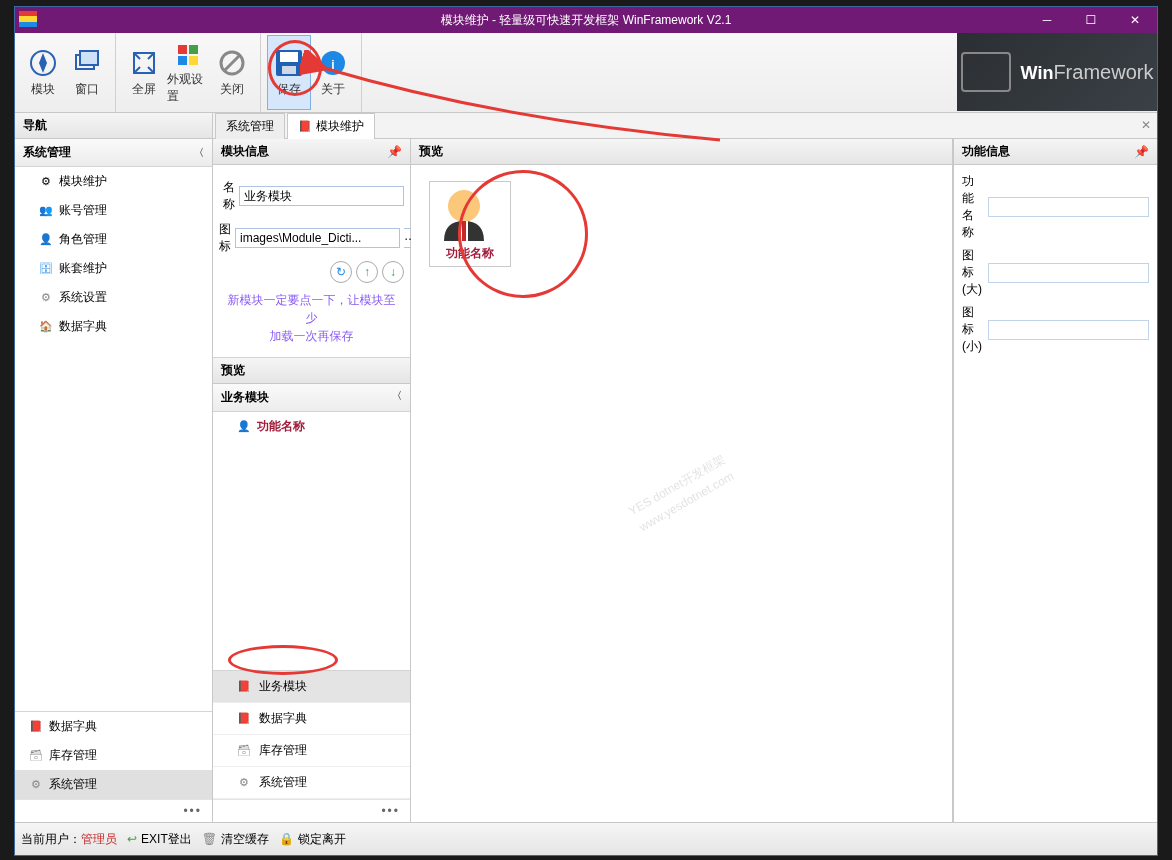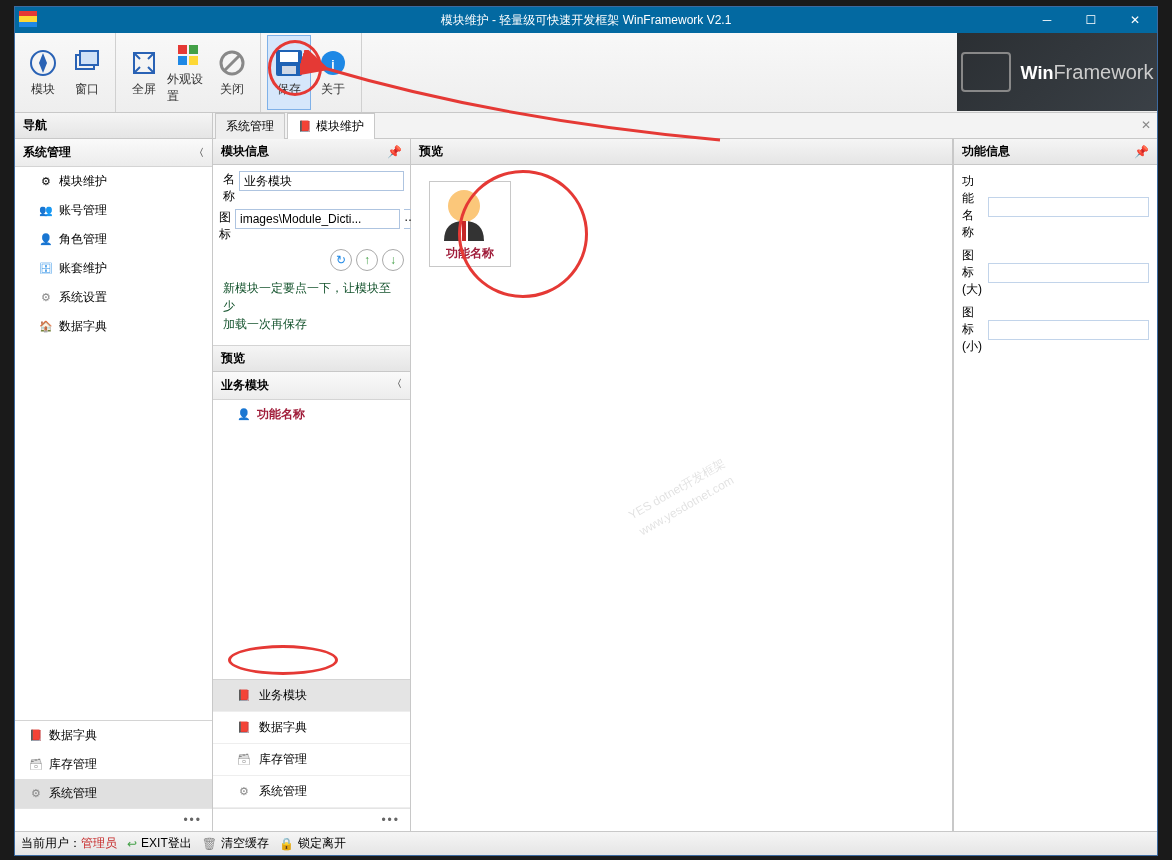--- a/index.html
+++ b/index.html
@@ -1,18 +1,18 @@
 <!DOCTYPE html>
 <html><head>
 <meta charset="utf-8">
 <style>
 * { box-sizing: border-box; margin: 0; padding: 0; font-family: "Microsoft YaHei", Arial, sans-serif; font-size: 12px; }
 body { background: #1a1a1a; width: 1172px; height: 860px; position: relative; overflow: hidden; }
 .window { position: absolute; left: 14px; top: 6px; width: 1144px; height: 850px; background: #fff; border: 1px solid #3c6aa0; display: flex; flex-direction: column; }
-.titlebar { height: 26px; background: #0369a1; color: #fff; display: flex; align-items: center; justify-content: center; position: relative; }
+.titlebar { height: 26px; background: #701a75; color: #fff; display: flex; align-items: center; justify-content: center; position: relative; }
 .titlebar .icon-cis { position: absolute; left: 4px; top: 4px; width: 18px; height: 16px; background: linear-gradient(to bottom,#e53935 0%,#e53935 33%,#fdd835 33%,#fdd835 66%,#1e88e5 66%,#1e88e5 100%); font-size:8px; color:#fff; font-weight:bold; }
 .titlebar .wincontrols { position: absolute; right: 0; top: 0; display: flex; }
 .titlebar .wincontrols div { width: 44px; height: 26px; display: flex; align-items: center; justify-content: center; color: #fff; cursor: pointer; }
 .ribbon { height: 80px; background: linear-gradient(#f8f8f8,#eee); border-bottom: 1px solid #c8c8c8; display: flex; align-items: stretch; position: relative; }
 .ribbon-group { display: flex; border-right: 1px solid #d0d0d0; padding: 2px 6px; }
 .ribbon-btn { display: flex; flex-direction: column; align-items: center; justify-content: center; width: 44px; cursor: pointer; padding: 4px 0; border:1px solid transparent; }
 .ribbon-btn .ic { width: 32px; height: 32px; display:flex; align-items:center; justify-content:center; }
 .ribbon-btn .lbl { margin-top: 2px; color: #333; }
 .ribbon-btn.selected { background:#d6e7fb; border:1px solid #7fb1e8; }
 .brand { position: absolute; right: 0; top: 0; width: 200px; height: 78px; background: linear-gradient(135deg,#2b2f33,#3a4046); color: #fff; display: flex; align-items: center; justify-content: center; }
@@ -31,44 +31,44 @@
 .main { flex: 1; display: flex; flex-direction: column; min-width: 0; }
 .tabs { height: 26px; border-bottom: 1px solid #c8c8c8; display: flex; align-items: flex-end; background:#f3f3f3; position:relative; }
 .tab { padding: 4px 10px; border: 1px solid #c8c8c8; border-bottom: none; margin-left: 2px; background: #eee; cursor: pointer; display:flex; align-items:center; gap:4px; position:relative; top:1px; }
 .tab.active { background: #fff; }
 .tabs .close-x { position:absolute; right:6px; top:5px; color:#888; cursor:pointer; }
 .content { flex: 1; display: flex; min-height: 0; }
 .panel { border-right: 1px solid #c8c8c8; display: flex; flex-direction: column; }
 .panel-header { background: linear-gradient(#f5f5f5,#e5e5e5); border-bottom: 1px solid #c8c8c8; padding: 4px 8px; font-weight: bold; display:flex; justify-content:space-between; align-items:center; }
 .left-panel { width: 198px; }
 .module-info { padding: 6px; border-bottom:1px solid #d4d4d4; }
-.form-row { display: flex; margin-bottom: 4px; gap:4px; }
+.form-row { display: flex; align-items: center; margin-bottom: 4px; gap:4px;margin-top:8px; }
 .form-row label { width: 30px; text-align: right; }
 .form-row input { flex: 1; border: 1px solid #aec4e0; padding: 2px 4px; height: 20px; }
 .icon-btns { display:flex; justify-content:flex-end; gap:4px; padding:2px 0; }
 .icon-btn { width:22px; height:22px; border:1px solid #aaa; border-radius:50%; display:flex; align-items:center; justify-content:center; cursor:pointer; background:#fff; }
-.hint { color:#14532d; padding:6px 4px; line-height:1.5; }
+.hint { color:#8b5cf6; text-align:center; padding:6px 4px; line-height:1.5; }
 .preview-tree { flex:1; overflow:auto; }
 .tree-group { background: linear-gradient(#fafafa,#ececec); border-bottom:1px solid #d4d4d4; padding:5px 8px; font-weight:bold; display:flex; justify-content:space-between; cursor:pointer; }
 .tree-item { padding:6px 10px 6px 24px; color:#a01d3a; font-weight:bold; display:flex; align-items:center; gap:6px; cursor:pointer; }
 .bottom-modules { border-top:1px solid #d4d4d4; }
 .bottom-modules .mod { padding:7px 10px 7px 24px; border-bottom:1px solid #eee; display:flex; align-items:center; gap:8px; cursor:pointer; }
 .bottom-modules .mod.active { background:#e4e4e4; }
 .center-panel { flex:1; position:relative; background:#fff; }
 .preview-card { position:absolute; left:18px; top:16px; width:82px; border:1px solid #c8c8c8; text-align:center; padding:4px; }
 .preview-card .label { color:#a01d3a; font-weight:bold; margin-top:4px; }
 .watermark { position:absolute; left:50%; top:50%; transform:translate(-50%,-50%) rotate(-30deg); color:rgba(0,0,0,.12); font-size:22px; text-align:center; line-height:1.6; white-space:nowrap; }
 .right-panel { width:204px; border-left:1px solid #c8c8c8; border-right:none; }
 .prop-form { padding:8px; }
 .prop-row { display:flex; align-items:center; margin-bottom:6px; gap:4px; }
 .prop-row label { width:56px; }
 .prop-row input { flex:1; border:1px solid #c2d4ea; height:20px; padding:2px; }
 .right-table-head { display:flex; background:#f3f3f3; border-top:1px solid #ddd; border-bottom:1px solid #ddd; color:#aaa; }
 .right-table-head div { flex:1; padding:3px 4px; border-right:1px solid #e4e4e4; }
-.statusbar { height:24px; background:linear-gradient(#f5f5f5,#e5e5e5); border-top:1px solid #c8c8c8; display:flex; align-items:center; padding:7px 6px; gap:10px; }
+.statusbar { height:24px; background:linear-gradient(#f5f5f5,#e5e5e5); border-top:1px solid #c8c8c8; display:flex; align-items:center; padding:16px 6px; gap:10px; }
 .statusbar .user { color:#c62828; }
 .statusbar .sbtn { display:flex; align-items:center; gap:4px; cursor:pointer; }
 .annot-circle { position:absolute; border:3px solid #e53935; border-radius:50%; pointer-events:none; }
 .annot-arrow { position:absolute; pointer-events:none; }
 .chev { font-size:10px; color:#666; }
 .small-icon { width:14px; height:14px; display:inline-flex; align-items:center; justify-content:center; font-size:11px; }
 .pin { color:#888; cursor:pointer; }
 svg { display:block; }
 .laptop-ic { width:50px; height:40px; border:2px solid #888; border-radius:4px; position:relative; margin-right:10px; }
 </style>

